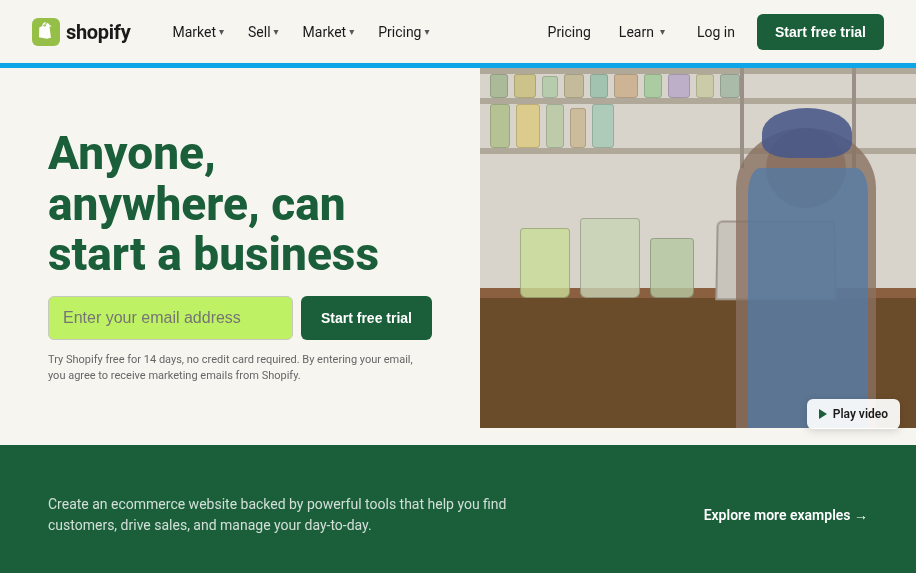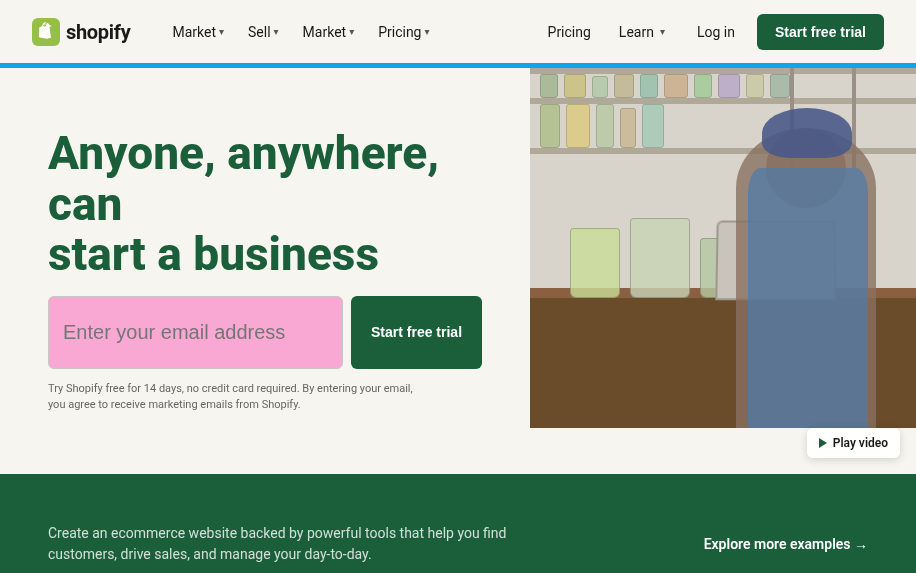--- a/index.html
+++ b/index.html
@@ -113,25 +113,25 @@
       line-height: 1.1;
       margin-bottom: 16px;
     }
     .hero-form {
       display: flex;
       gap: 8px;
       margin-bottom: 12px;
     }
     .hero-email-input {
       flex: 1;
-      padding: 24px 14px;
+      padding: 12px 14px;
       border: 1.5px solid #c8c8c0;
       border-radius: 6px;
-      font-size: 20px;
-      background: #f9a8d4;
+      font-size: 16px;
+      background: #bef264;
       color: #555;
       outline: none;
     }
     .btn-start-hero {
       background: #1a5e3a;
       color: #fff;
       border: none;
       padding: 12px 20px;
       border-radius: 6px;
       font-size: 14px;

